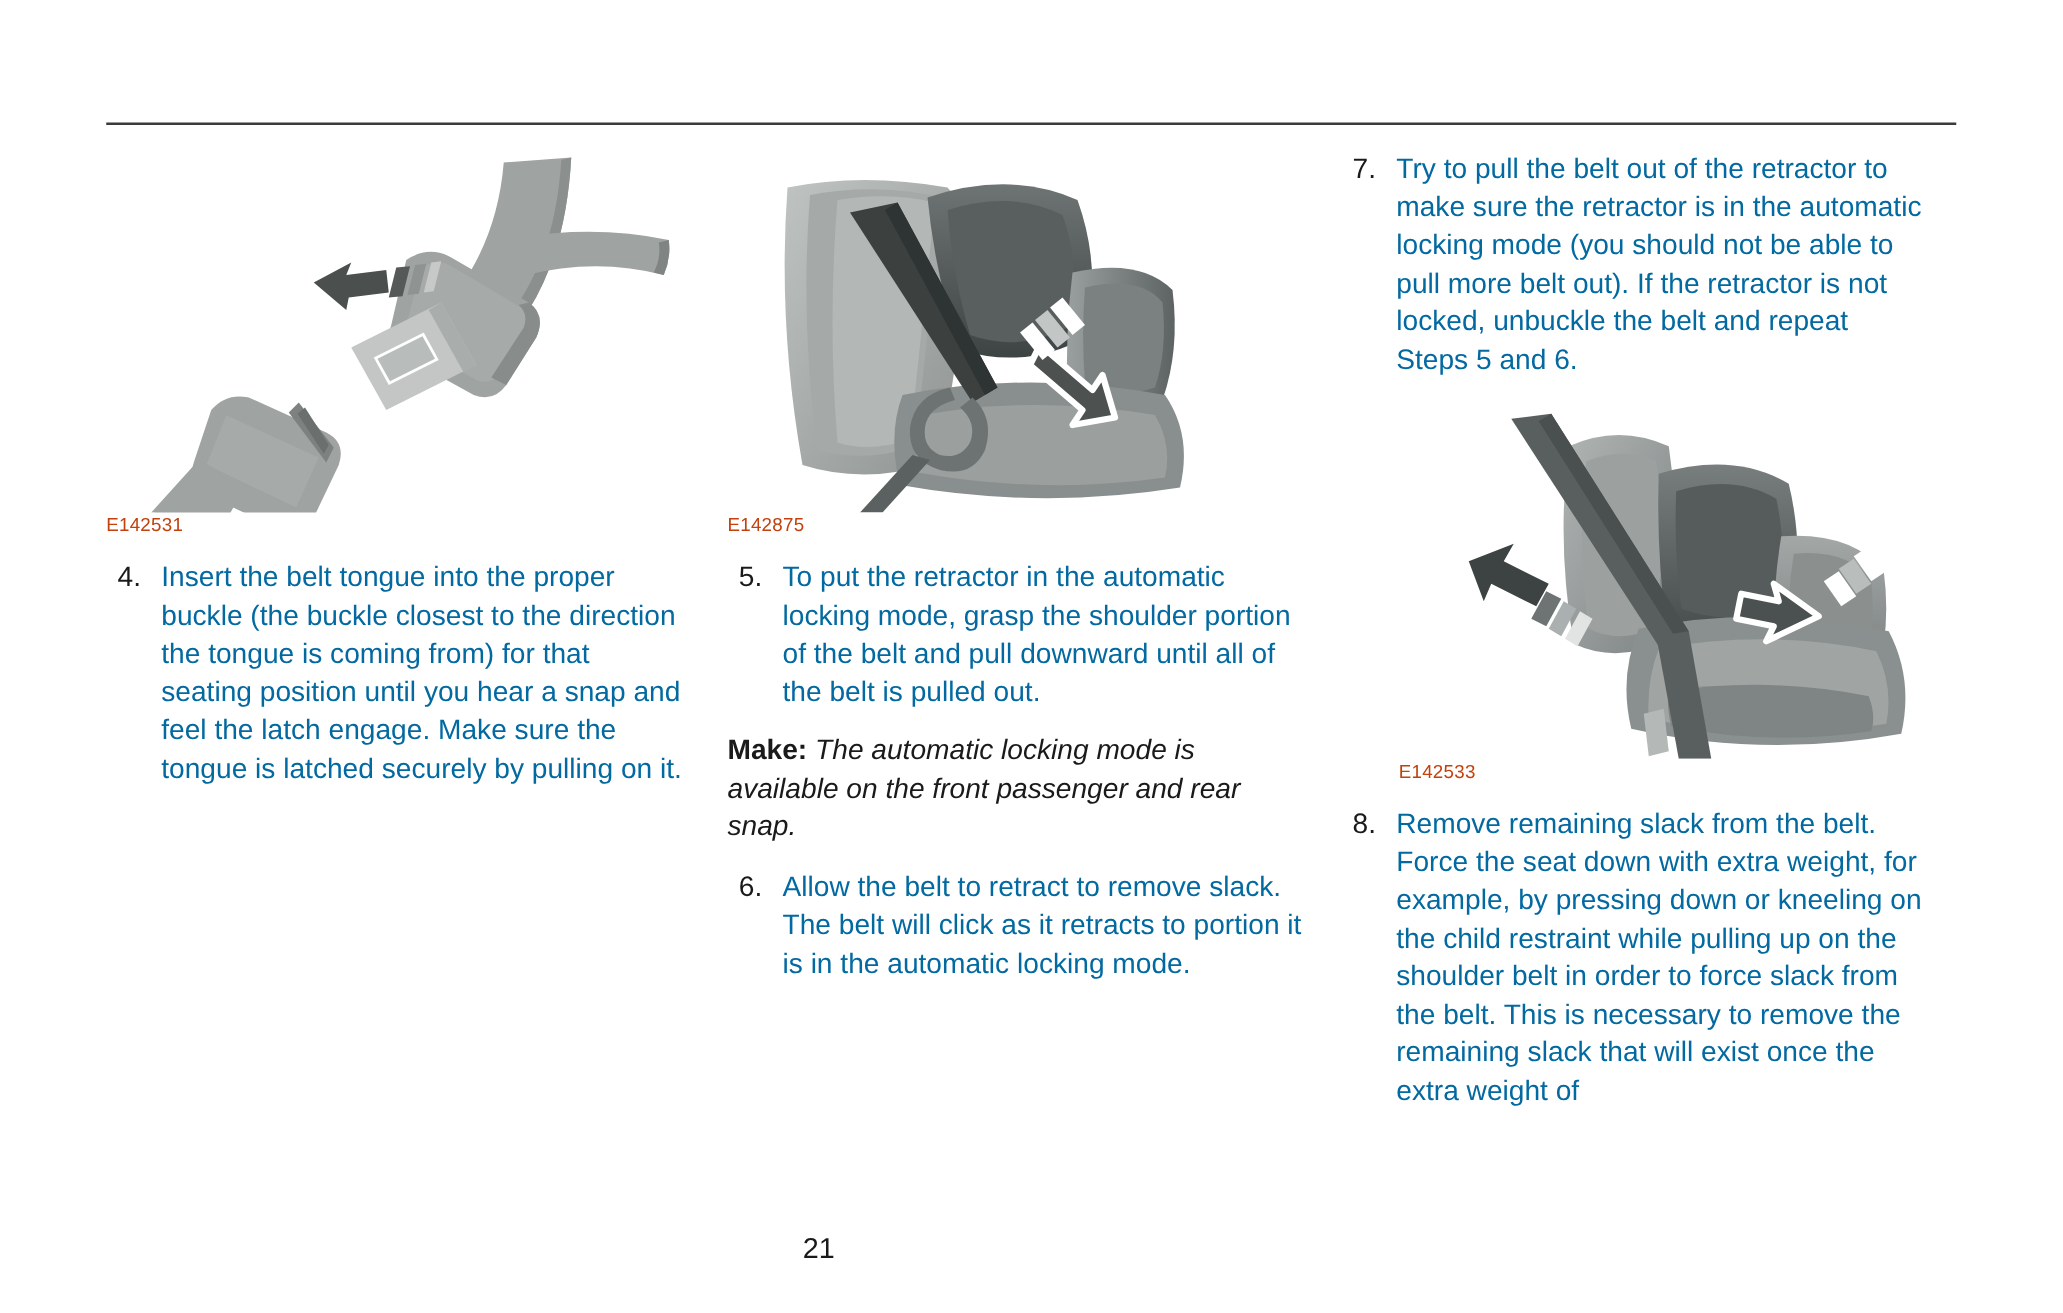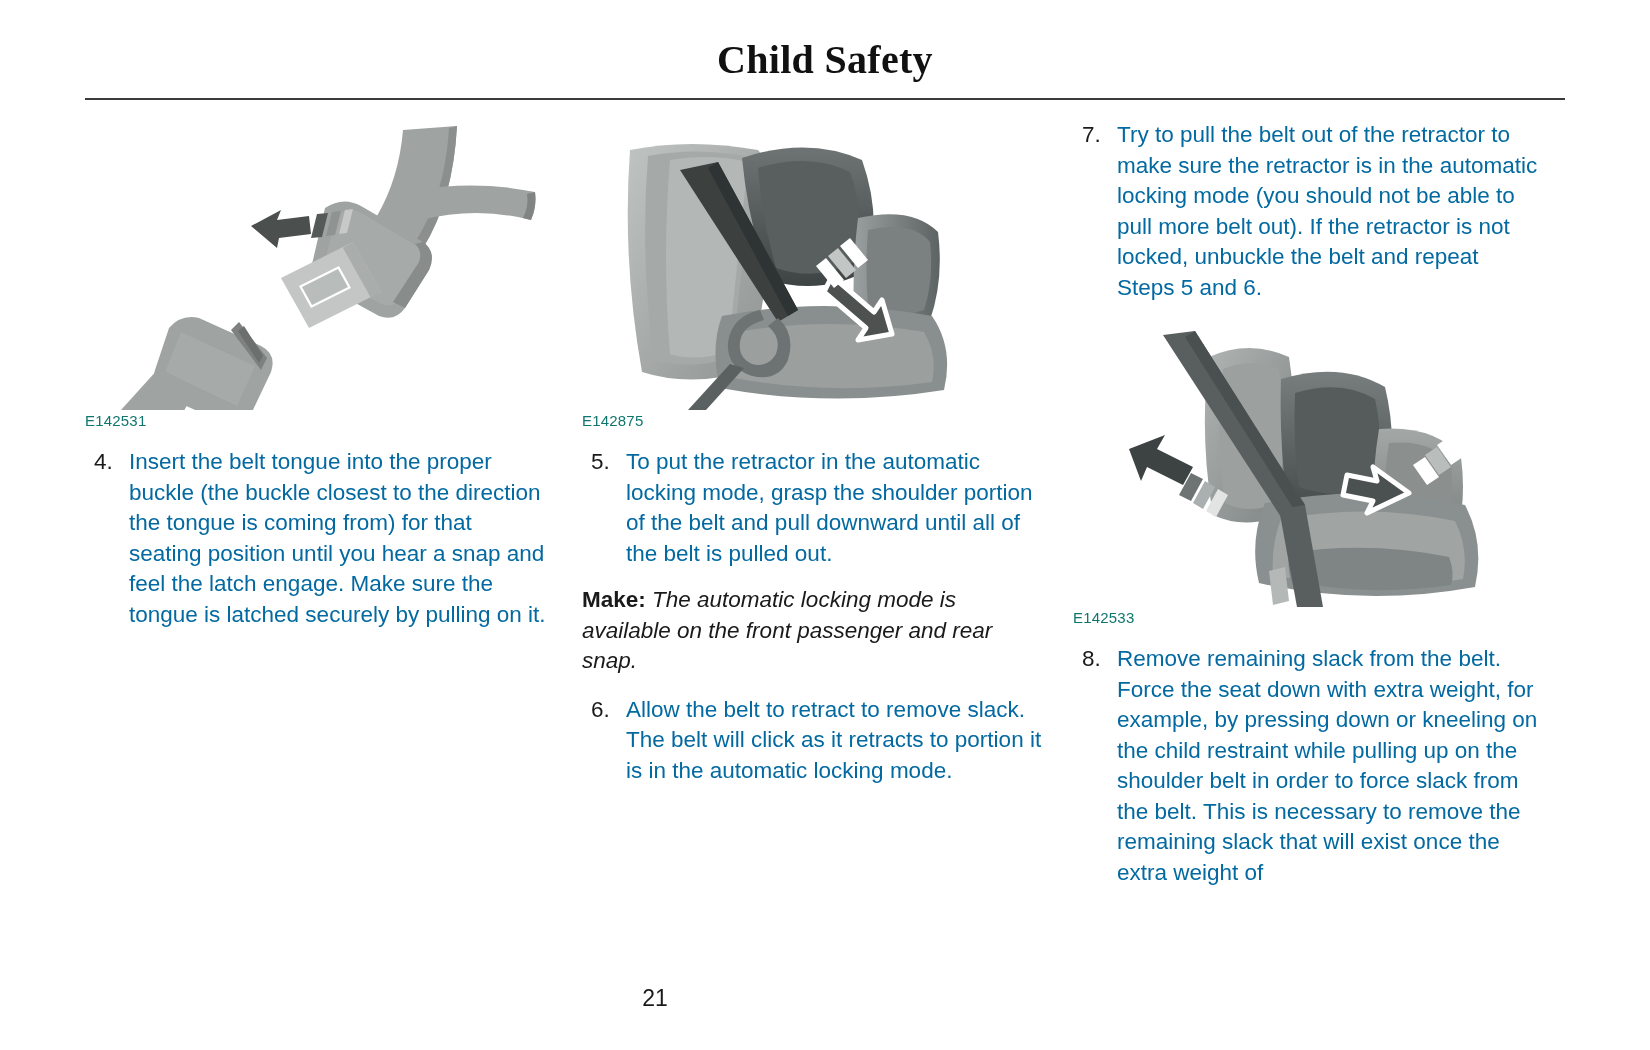--- a/index.html
+++ b/index.html
@@ -66,21 +66,21 @@
   .figure {
     position: relative;
     width: 465px;
   }
   .figure-canvas {
     display: block;
     width: 100%;
   }
   .figure-caption {
     font-size: 15px;
-    color: #0f766e;
+    color: #c2410c;
     letter-spacing: 0.2px;
     margin-top: 2px;
     font-family: "Liberation Sans", sans-serif;
   }
 
   
   .step {
     display: flex;
     margin-top: 18px;
   }
@@ -119,21 +119,20 @@
     width: 1310px;
     text-align: center;
     font-size: 23px;
     color: #1a1a1a;
   }
 </style>
 </head>
 <body>
 
 <div class="page-header">
-  <div class="page-title">Child Safety</div>
   <div class="header-rule"></div>
 </div>
 
 <div class="columns">
 
   <div class="col col-1">
 
     <div class="figure">
       <svg class="figure-canvas" viewBox="0 0 465 290">
 
@@ -241,21 +240,21 @@
 
   </div>
 
   <div class="col col-3">
 
     <div class="step" style="margin-top:0;">
       <div class="step-num">7.</div>
       <div class="step-text">Try to pull the belt out of the retractor to make sure the retractor is in the automatic locking mode (you should not be able to pull more belt out). If the retractor is not locked, unbuckle the belt and repeat Steps 5 and 6.</div>
     </div>
 
-    <div class="figure" style="margin-top:14px;">
+    <div class="figure" style="margin-top:14px;margin-left:46px;">
       <svg class="figure-canvas" viewBox="0 0 465 290">
         <defs>
           <linearGradient id="vseatA" x1="0" y1="0" x2="1" y2="1">
             <stop offset="0" stop-color="#b0b5b4"></stop>
             <stop offset="1" stop-color="#7d8382"></stop>
           </linearGradient>
           <linearGradient id="vseatB" x1="0" y1="0" x2="0" y2="1">
             <stop offset="0" stop-color="#787e7d"></stop>
             <stop offset="1" stop-color="#474c4c"></stop>
           </linearGradient>

